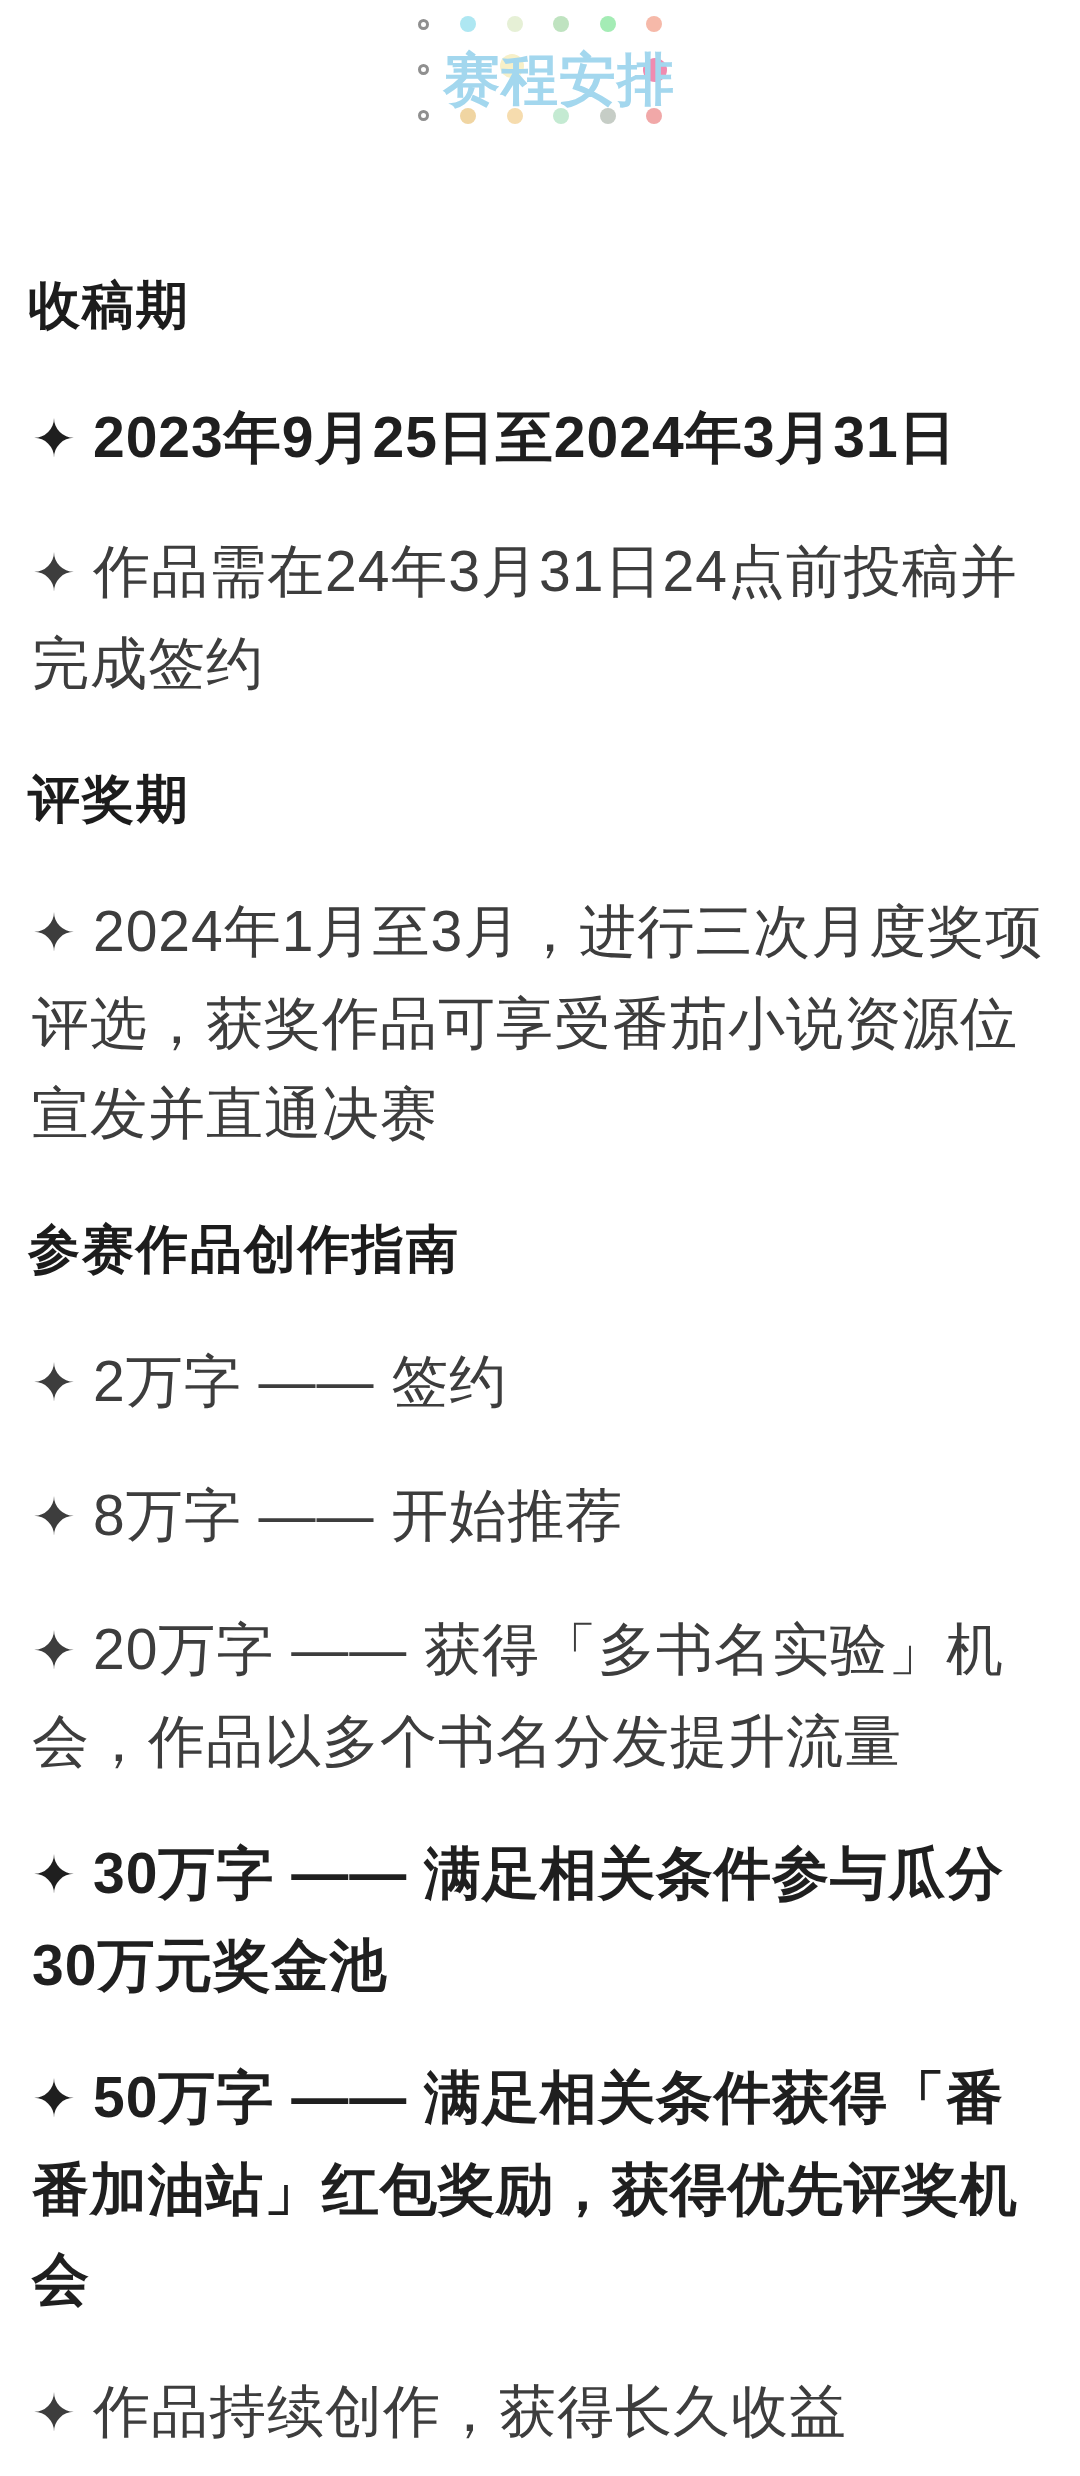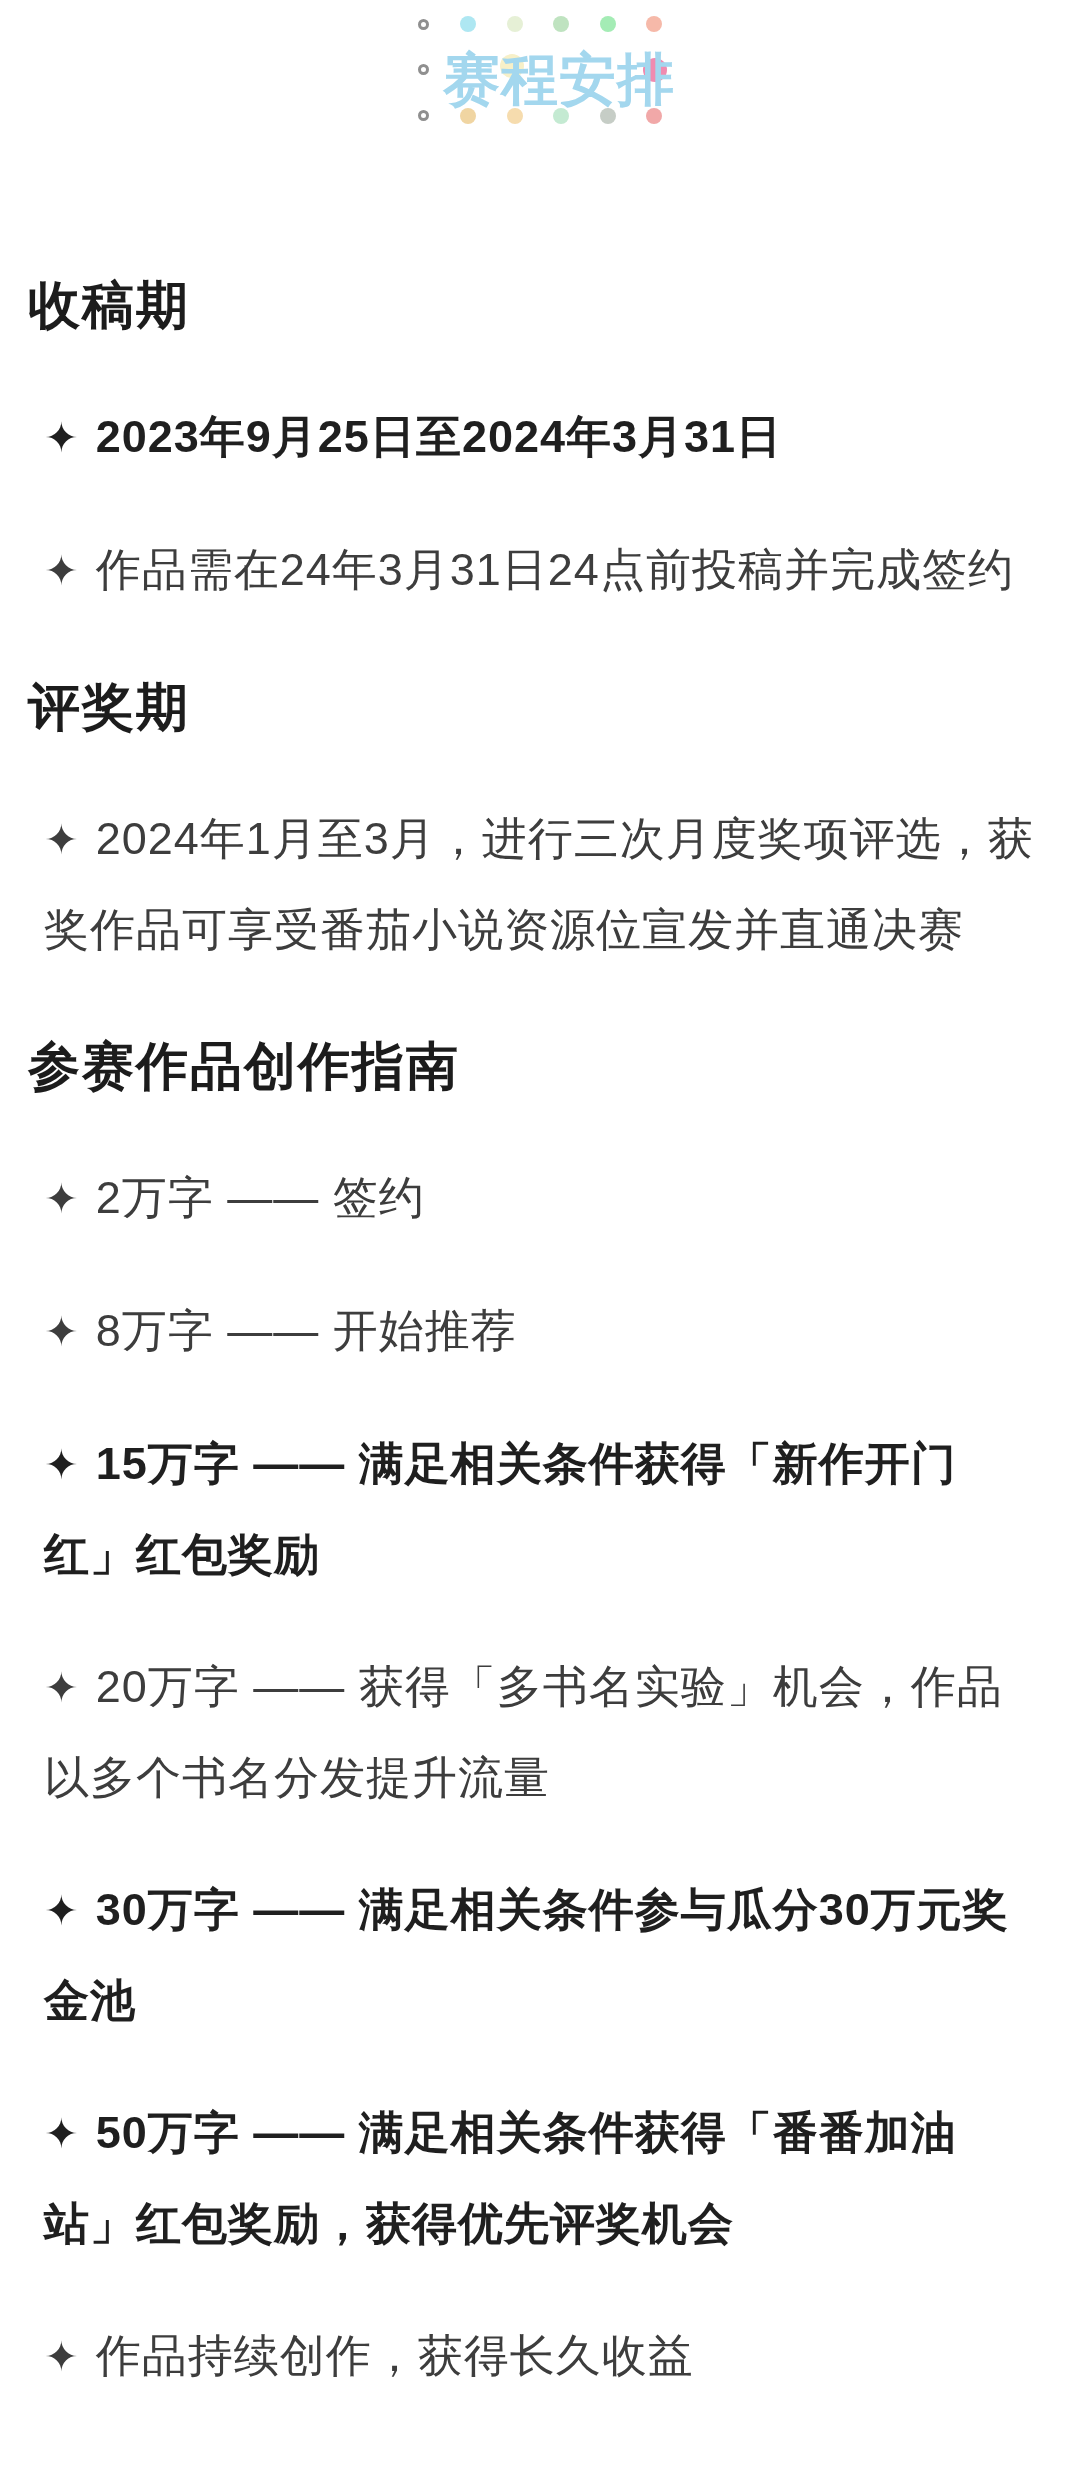--- a/index.html
+++ b/index.html
@@ -56,26 +56,26 @@
   .section-heading {
     font-size: 52px;
     line-height: 70px;
     font-weight: 800;
     letter-spacing: 2px;
     color: var(--c-heading, #1c1c1c);
     margin: 56px 0 52px;
   }
   .section-heading.first { margin-top: 112px; }
   .list-item {
-    font-size: 45px;
+    font-size: 57px;
     line-height: 90px;
     letter-spacing: 1px;
     color: var(--c-body, #3d3d3d);
     font-weight: 400;
-    margin: 0 16px 42px;
+    margin: 0 4px 42px;
   }
   .list-item.bold {
     font-weight: 700;
     color: var(--c-bold, #1f1f1f);
   }
   .star {
     display: inline-block;
     margin-right: 16px;
     font-size: 0.92em;
   }
@@ -130,23 +130,20 @@
     <h2 class="section-heading">参赛作品创作指南</h2>
 
     <p class="list-item">
       <span class="star">✦</span><span>2万字 —— 签约</span>
     </p>
 
     <p class="list-item">
       <span class="star">✦</span><span>8万字 —— 开始推荐</span>
     </p>
 
-    <p class="list-item bold">
-      <span class="star">✦</span><span>15万字 —— 满足相关条件获得「新作开门红」红包奖励</span>
-    </p>
 
     <p class="list-item">
       <span class="star">✦</span><span>20万字 —— 获得「多书名实验」机会，作品以多个书名分发提升流量</span>
     </p>
 
     <p class="list-item bold">
       <span class="star">✦</span><span>30万字 —— 满足相关条件参与瓜分30万元奖金池</span>
     </p>
 
     <p class="list-item bold">

